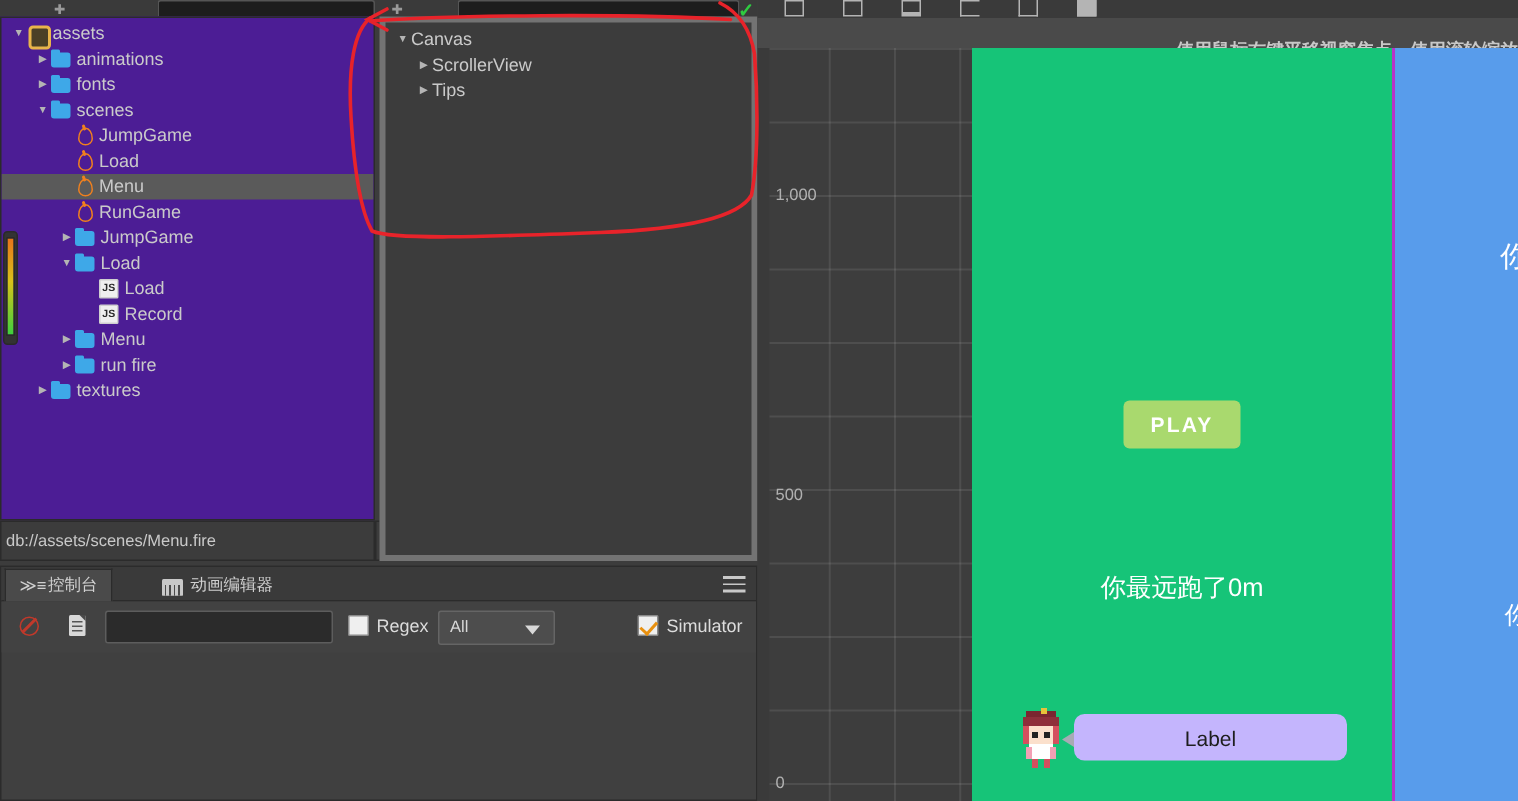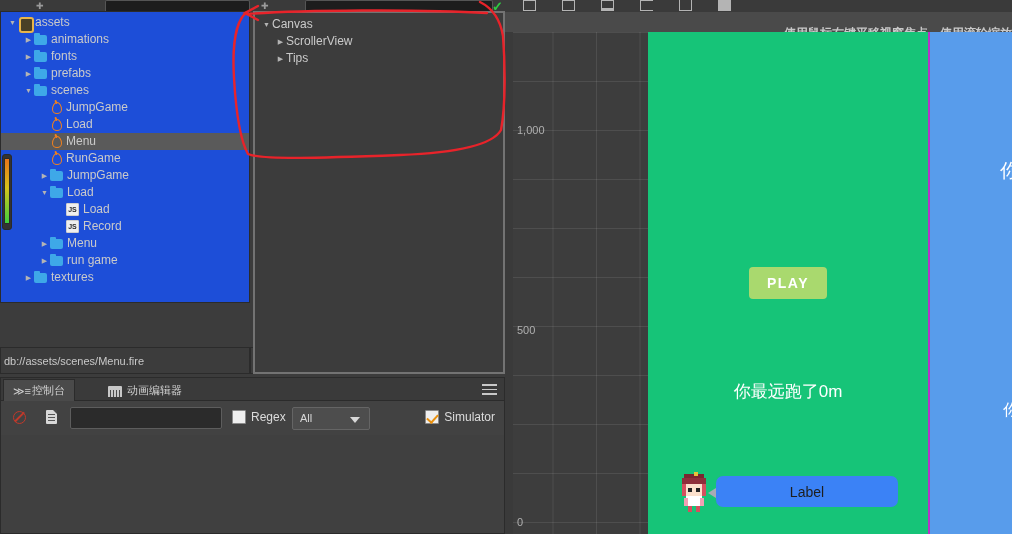--- a/index.html
+++ b/index.html
@@ -21,22 +21,22 @@
   .topstrip .plusA { position:absolute; left:36px; top:1px; color:#9a9a9a; font-size:9px; }
 
   .topstrip2 { position:absolute; left:253px; top:0; width:252px; height:11px; background:#3a3a3a; }
   .topstrip2 .searchbox { position:absolute; top:0; left:52px; width:188px; height:11px;
     background:#1d1d1d; border:1px solid #555; border-bottom:none; border-radius:2px 2px 0 0; }
   .topstrip2 .plusB { position:absolute; left:8px; top:1px; color:#9a9a9a; font-size:9px; }
   .greencheck { position:absolute; left:492px; top:-1px; color:#2ecc40; font-size:13px; font-weight:bold; }
 
   
   #assets-panel {
-    position:absolute; left:0; top:11px; width:250px; height:292px;
-    background:#1d4ed8; border:1px solid #2b2b2b;
+    position:absolute; left:0; top:11px; width:250px; height:336px;
+    background:#4c1d95; border:1px solid #2b2b2b;
     overflow:hidden;
   }
   .tree { padding-top:2px; font-size:12px; color:#c9c9c9; }
   .trow { height:17px; line-height:17px; white-space:nowrap; display:flex; align-items:center; }
   .trow.sel { background:#5a5a5a; }
   .arrow { width:11px; display:inline-block; text-align:center; color:#b4b4b4; font-size:7px; }
   .arrow.none { color:transparent; }
   .folder {
     display:inline-block; width:13px; height:10px; background:#3ea8e8;
     border-radius:1px 2px 2px 2px; position:relative; margin-right:4px; vertical-align:-1px;
@@ -84,21 +84,21 @@
     white-space:nowrap; overflow:hidden;
   }
   #pathbar2 {
     position:absolute; left:250px; top:347px; width:255px; height:27px;
     background:#3c3c3c; border:1px solid #2b2b2b;
   }
 
   
   #hierarchy-panel {
     position:absolute; left:253px; top:11px; width:252px; height:363px;
-    background:#3c3c3c; border:2px solid #737373; overflow:hidden;
+    background:#3c3c3c; border:4px solid #737373; overflow:hidden;
   }
   #hierarchy-panel .tree { padding-top:3px; }
   #hierarchy-panel .trow { height:17px; }
 
   
   #console-panel {
     position:absolute; left:0; top:377px; width:505px; height:157px;
     background:#404040; border:1px solid #2b2b2b;
   }
   .tabbar { height:23px; background:#3a3a3a; border-bottom:1px solid #2b2b2b; position:relative; }
@@ -223,21 +223,21 @@
   }
   .scene-score {
     position:absolute; left:0; top:348px; width:280px; text-align:center;
     color:#ffffff; font-size:17px;
   }
   .sprite {
     position:absolute; left:30px; top:440px; width:32px; height:42px;
   }
   .bubble {
     position:absolute; left:68px; top:444px; width:182px; height:31px;
-    background:#3b82f6; border-radius:7px; color:#1e1e1e; font-size:14px;
+    background:#c4b5fd; border-radius:7px; color:#1e1e1e; font-size:14px;
     display:flex; align-items:center; justify-content:center;
   }
   .bubble:before{
     content:""; position:absolute; left:-8px; top:12px;
     border-width:5px 8px 5px 0; border-style:solid;
     border-color:transparent #a8aab4 transparent transparent;
   }
   .blue-ch { position:absolute; right:1px; color:#ffffff; }
   .blue-ch.c1 { top:126px; font-size:19px; }
   .blue-ch.c2 { top:368px; font-size:16px; }
@@ -275,26 +275,20 @@
           <span class="lbl">animations</span>
         </div>
         <div class="trow">
           <span style="display:inline-block;width:22px"></span>
           <span class="arrow">▶</span>
           <span class="folder"></span>
           <span class="lbl">fonts</span>
         </div>
         <div class="trow">
           <span style="display:inline-block;width:22px"></span>
-          <span class="arrow">▶</span>
-          <span class="folder"></span>
-          <span class="lbl">prefabs</span>
-        </div>
-        <div class="trow">
-          <span style="display:inline-block;width:22px"></span>
           <span class="arrow">▼</span>
           <span class="folder"></span>
           <span class="lbl">scenes</span>
         </div>
         <div class="trow">
           <span style="display:inline-block;width:38px"></span>
           <span class="arrow none"></span>
           <span class="fireico"></span>
           <span class="lbl">JumpGame</span>
         </div>
@@ -343,21 +337,21 @@
         <div class="trow">
           <span style="display:inline-block;width:38px"></span>
           <span class="arrow">▶</span>
           <span class="folder"></span>
           <span class="lbl">Menu</span>
         </div>
         <div class="trow">
           <span style="display:inline-block;width:38px"></span>
           <span class="arrow">▶</span>
           <span class="folder"></span>
-          <span class="lbl">run game</span>
+          <span class="lbl">run fire</span>
         </div>
         <div class="trow">
           <span style="display:inline-block;width:22px"></span>
           <span class="arrow">▶</span>
           <span class="folder"></span>
           <span class="lbl">textures</span>
         </div>
       </div>
     <div class="leftgrad-track"></div>
     <div class="leftgrad"></div>

